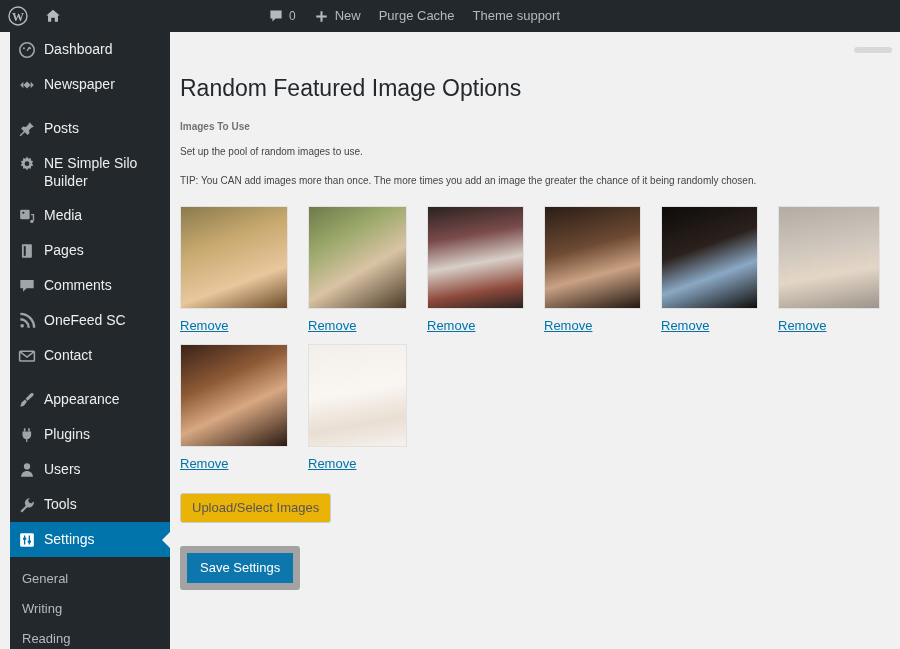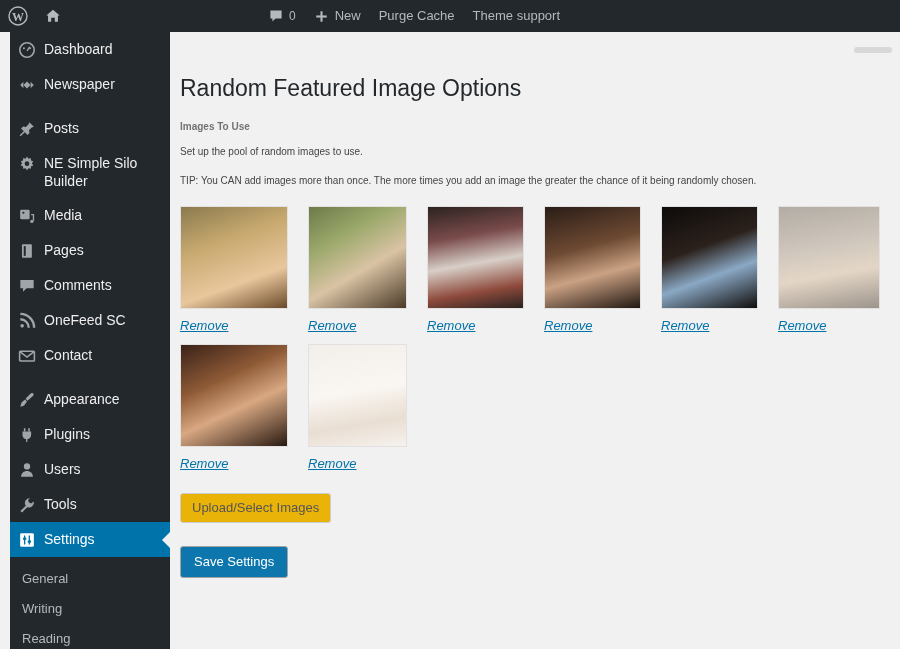--- a/index.html
+++ b/index.html
@@ -134,21 +134,20 @@
     margin: 0 0 14px 0;
     max-width: 706px;
   }
   p.desc.tip { margin-bottom: 18px; }
 
   
   .thumb-row {
     display: flex;
     align-items: flex-end;
     margin-bottom: 10px;
-    font-style: italic;
   }
   .thumb-cell {
     margin-right: 20px;
   }
   .thumb {
     height: 103px;
     border: 1px solid #e1e1e1;
     overflow: hidden;
     position: relative;
     background: #d8d8d8;
@@ -179,21 +178,21 @@
     border-radius: 3px;
   }
   .button-primary {
     display: inline-block;
     margin-top: 23px;
     padding: 6px 13px 7px 13px;
     font-size: 13px;
     line-height: 17px;
     color: #fff;
     background: #0d76ad;
-    border: 1px solid #a3a3a3;
+    border: 7px solid #a3a3a3;
     border-radius: 3px;
   }
   .a1 { background: linear-gradient(160deg,#8b7a4e 0%,#c7a96f 35%,#e8c79d 70%,#6b4a2a 100%); }
   .a2 { background: linear-gradient(150deg,#6d7a4a 0%,#9aa86a 30%,#d9c3a4 60%,#4a3a28 100%); }
   .a3 { background: linear-gradient(170deg,#2b2320 0%,#7a4b4b 30%,#d8cfc8 55%,#8e4a3c 80%,#2a2220 100%); }
   .a4 { background: linear-gradient(165deg,#2a1d16 0%,#6d4a33 40%,#caa183 65%,#221812 100%); }
   .a5 { background: linear-gradient(160deg,#0d0b0a 0%,#2b211c 40%,#8aa8c4 65%,#100d0c 100%); }
   .a6 { background: linear-gradient(170deg,#b3aca4 0%,#cfc7bd 40%,#e4d6c6 65%,#9c948b 100%); }
   .a7 { background: linear-gradient(155deg,#3a2218 0%,#8e5a36 35%,#d8a882 60%,#2a1a12 100%); }
   .a8 { background: linear-gradient(170deg,#f2efeb 0%,#faf7f3 45%,#e9ded2 75%,#f6f2ee 100%); }

